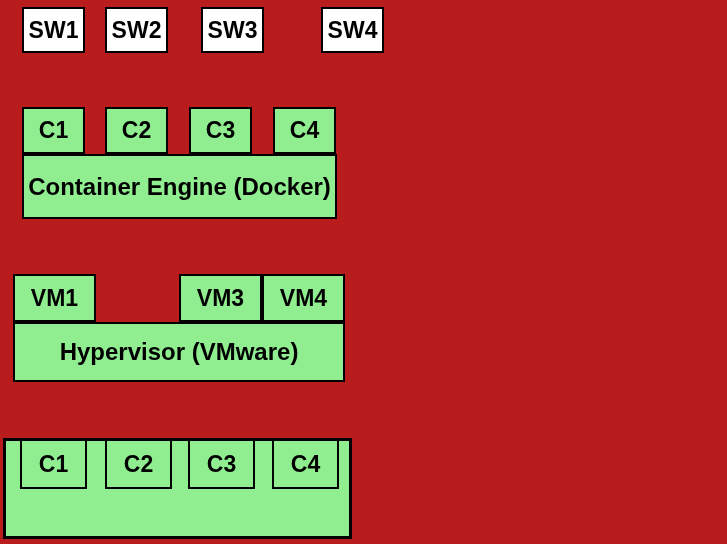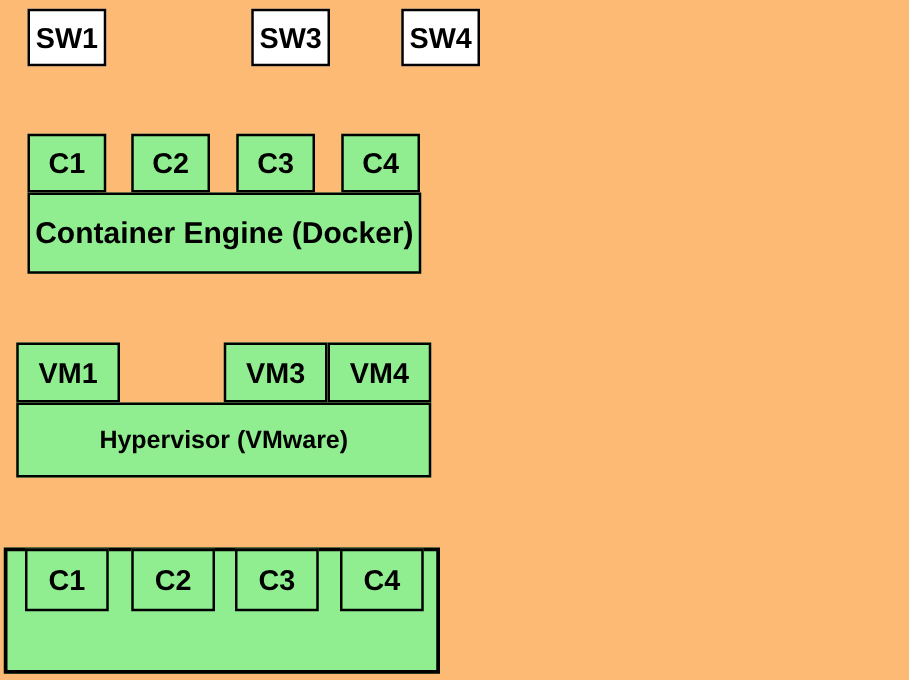--- a/index.html
+++ b/index.html
@@ -4,21 +4,21 @@
 <style>
   html, body {
     margin: 0;
     padding: 0;
     background: #000000;
   }
   #canvas {
     position: relative;
     width: 727px;
     height: 544px;
-    background: #fdba74;
+    background: #b91c1c;
     overflow: hidden;
     font-family: "Liberation Sans", sans-serif;
   }
   .box {
     position: absolute;
     box-sizing: border-box;
     border: 2px solid #000000;
     display: flex;
     align-items: center;
     justify-content: center;
@@ -51,21 +51,21 @@
 
   
   .vm { top: 274px; height: 48px; width: 83px; }
   .vm.p1 { left: 13px; }
   .vm.p2 { left: 96px; }
   .vm.p3 { left: 179px; }
   .vm.p4 { left: 262px; }
 
   .hypervisor {
     left: 13px; top: 322px; width: 332px; height: 60px;
-    font-size: 20px;
+    font-size: 24px;
   }
 
   
   .processor {
     left: 3px; top: 438px; width: 349px; height: 101px;
     border-width: 3px;
     z-index: 1;
   }
   .core { top: 439px; height: 50px; width: 67px; z-index: 2; }
   .core.p1 { left: 20px; }
@@ -80,20 +80,21 @@
     font-weight: bold; color: #000000; font-size: 24px;
     z-index: 2;
   }
 </style>
 </head>
 <body>
 
 <div id="canvas">
 
   <div class="box white sw p1">SW1</div>
+  <div class="box white sw p2">SW2</div>
   <div class="box white sw p3">SW3</div>
   <div class="box white sw p4">SW4</div>
 
   <div class="box green ctr p1">C1</div>
   <div class="box green ctr p2">C2</div>
   <div class="box green ctr p3">C3</div>
   <div class="box green ctr p4">C4</div>
 
   <div class="box green engine">Container Engine (Docker)</div>
 

